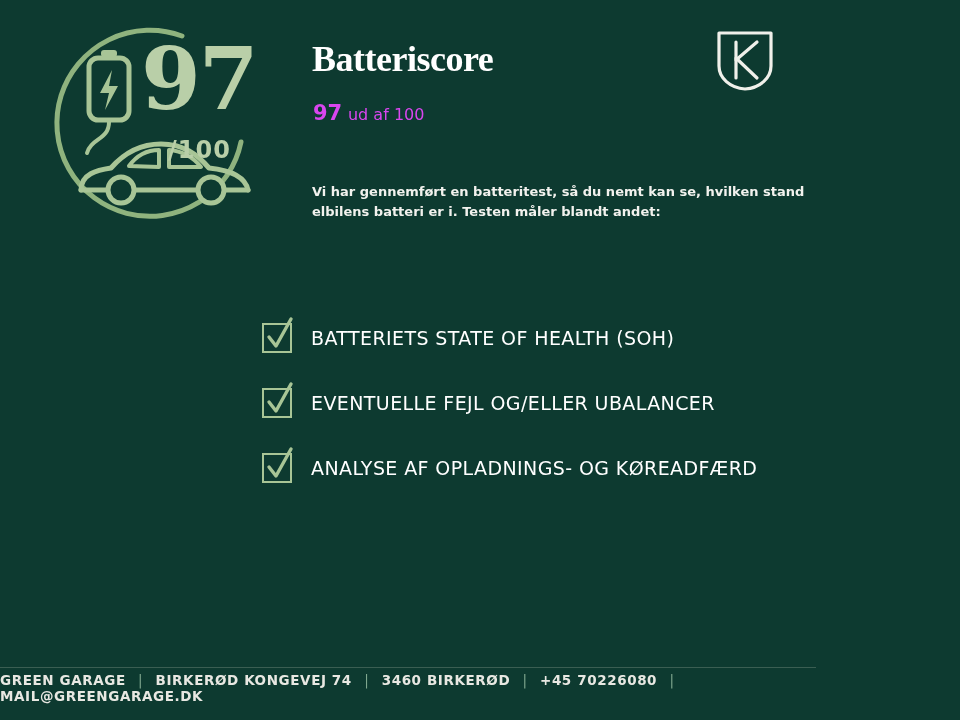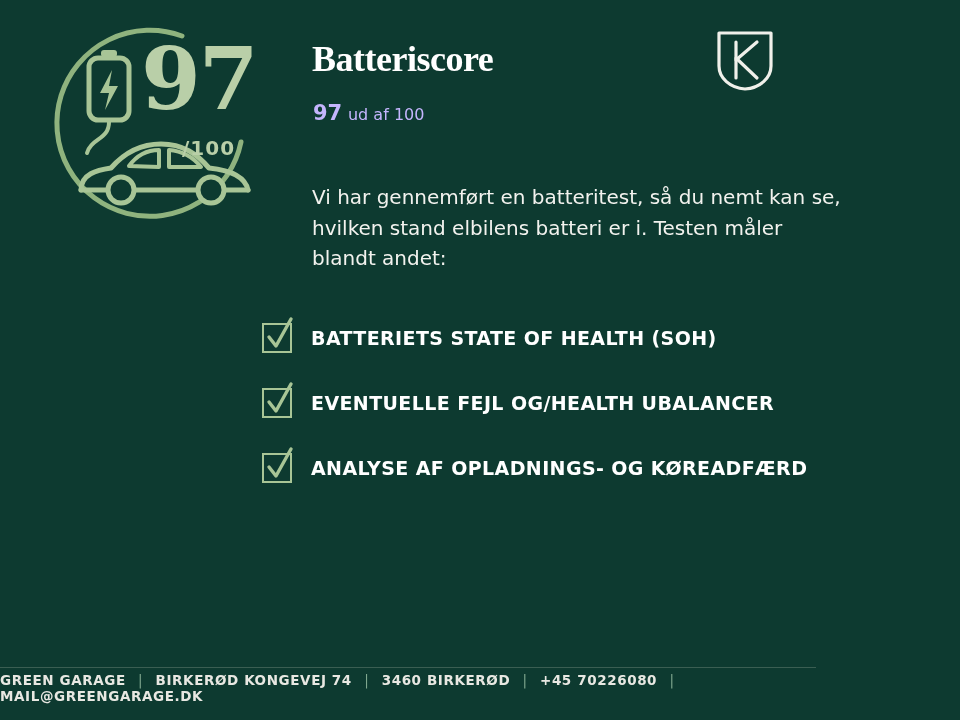--- a/index.html
+++ b/index.html
@@ -36,46 +36,46 @@
     top: 14px;
     font-family: "DejaVu Serif", serif;
     font-weight: bold;
     font-size: 86px;
     line-height: 1;
     color: #b9cfa8;
     letter-spacing: -2px;
   }
   .score-denom {
     position: absolute;
-    left: 137px;
+    left: 123px;
     top: 114px;
     font-family: "DejaVu Sans", sans-serif;
     font-weight: bold;
-    font-size: 20px;
+    font-size: 24px;
     letter-spacing: 1px;
     color: #b9cfa8;
   }
 
   
   .title {
     position: absolute;
     left: 312px;
     top: 38px;
     font-family: Liberation Serif, serif;
     font-weight: bold;
     font-size: 36px;
     color: #ffffff;
     letter-spacing: -0.5px;
   }
   .subtitle {
     position: absolute;
     left: 313px;
     top: 101px;
     font-size: 18px;
-    color: #c4b5fd;
+    color: #d946ef;
   }
   .subtitle .big {
     font-weight: bold;
     font-size: 21px;
   }
   .subtitle .small {
     font-size: 16px;
   }
 
   
@@ -86,23 +86,24 @@
     width: 58px;
     height: 62px;
   }
 
   
   .intro {
     position: absolute;
     left: 312px;
     top: 182px;
     width: 530px;
-    font-size: 20px;
+    font-size: 13px;
     line-height: 1.53;
     color: #f2f2ee;
+    font-weight: bold;
   }
 
   
   .checklist {
     position: absolute;
     left: 262px;
     top: 305px;
     width: 620px;
   }
   .check-row {
@@ -118,21 +119,21 @@
     position: relative;
     margin-right: 19px;
   }
   .check-box svg {
     position: absolute;
     left: -2px;
     top: -10px;
   }
   .check-label {
     font-size: 19px;
-    font-weight: bold;
+    font-weight: normal;
     letter-spacing: 0.4px;
     color: #ffffff;
     white-space: nowrap;
   }
 
   
   .outro {
     position: absolute;
     left: 312px;
     top: 535px;
@@ -218,21 +219,21 @@
         </svg>
       </span>
       <span class="check-label">BATTERIETS STATE OF HEALTH (SOH)</span>
     </div>
     <div class="check-row">
       <span class="check-box">
         <svg width="34" height="40" viewBox="0 0 34 40" fill="none" xmlns="http://www.w3.org/2000/svg">
           <path d="M7 22 L14 31 L29 4" stroke="#a8c596" stroke-width="3.4" fill="none" stroke-linecap="round" stroke-linejoin="round"></path>
         </svg>
       </span>
-      <span class="check-label">EVENTUELLE FEJL OG/HEALTH UBALANCER</span>
+      <span class="check-label">EVENTUELLE FEJL OG/ELLER UBALANCER</span>
     </div>
     <div class="check-row">
       <span class="check-box">
         <svg width="34" height="40" viewBox="0 0 34 40" fill="none" xmlns="http://www.w3.org/2000/svg">
           <path d="M7 22 L14 31 L29 4" stroke="#a8c596" stroke-width="3.4" fill="none" stroke-linecap="round" stroke-linejoin="round"></path>
         </svg>
       </span>
       <span class="check-label">ANALYSE AF OPLADNINGS- OG KØREADFÆRD</span>
     </div>
   </div>

